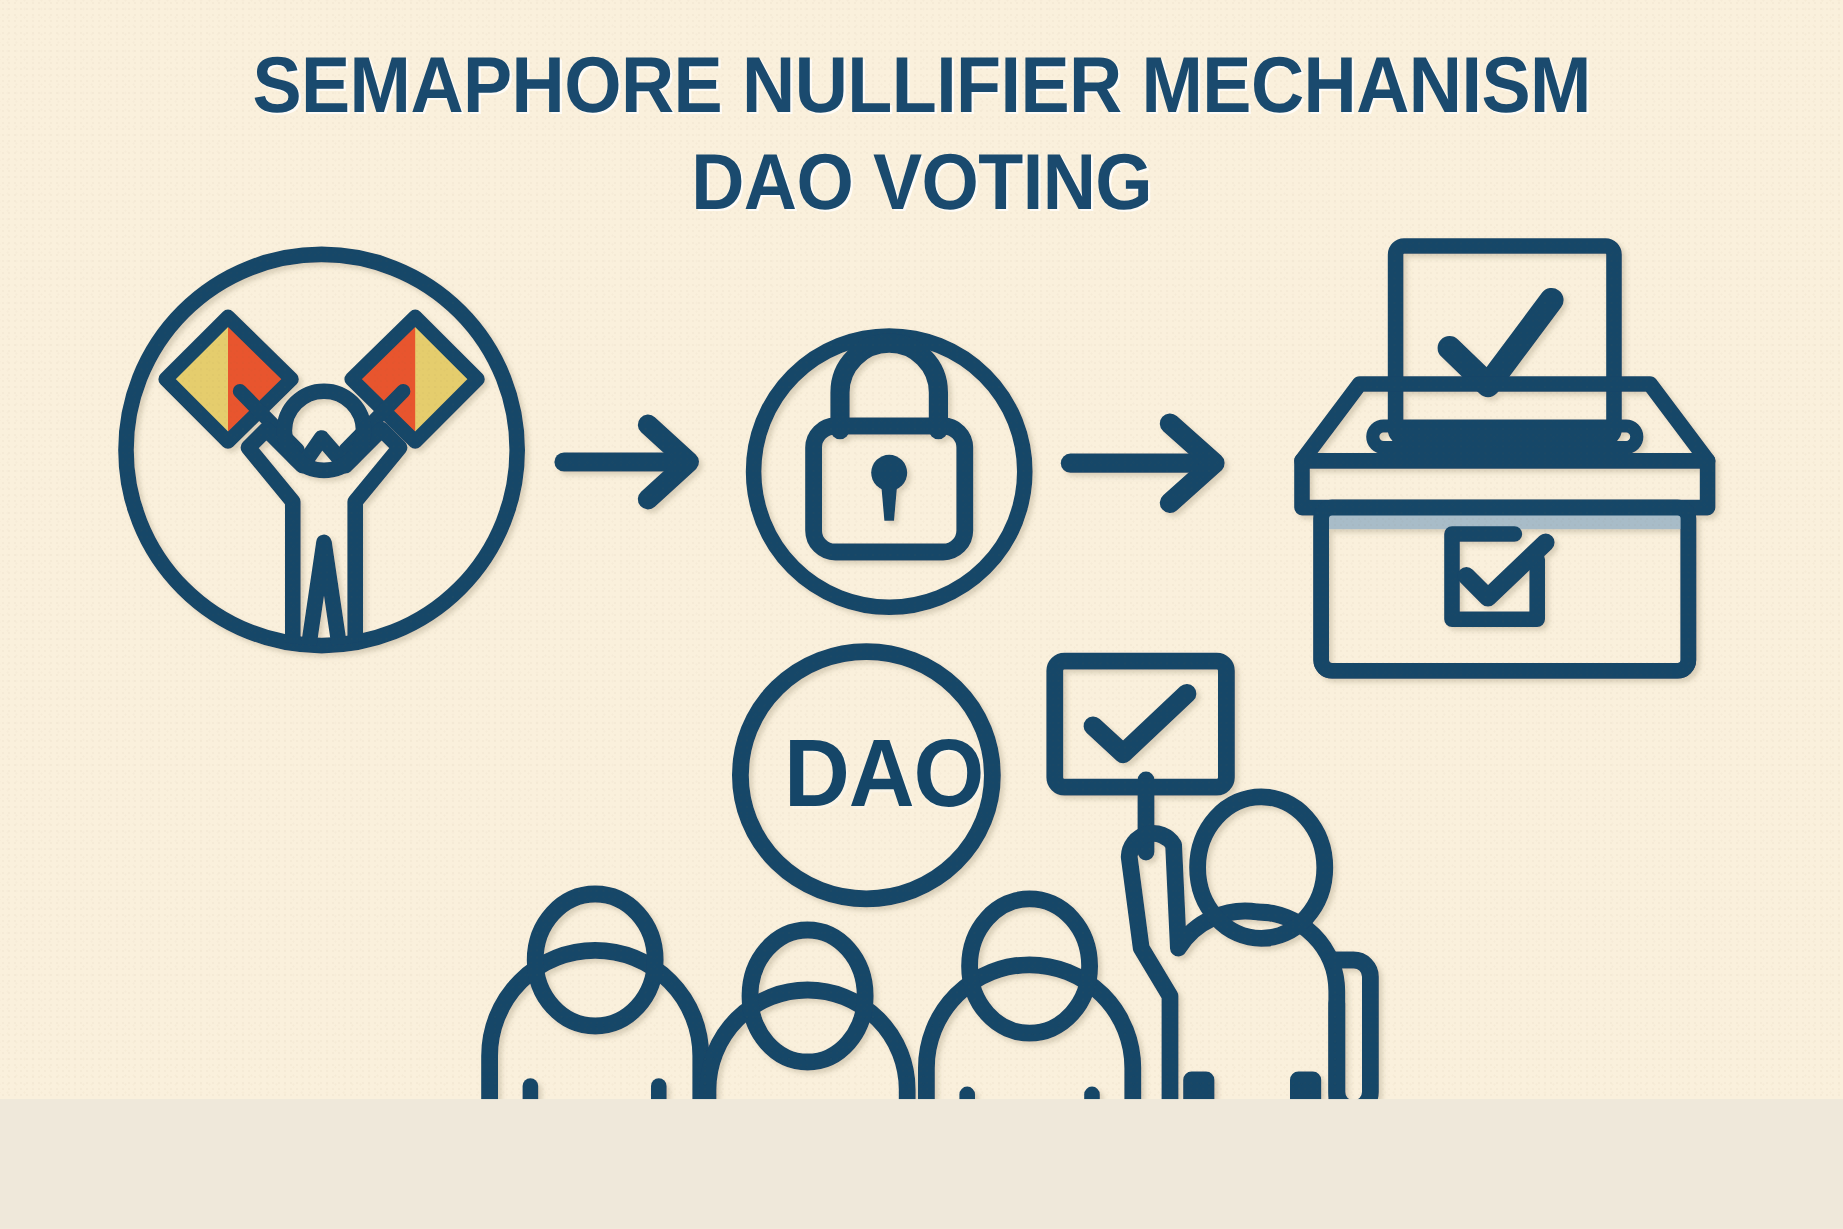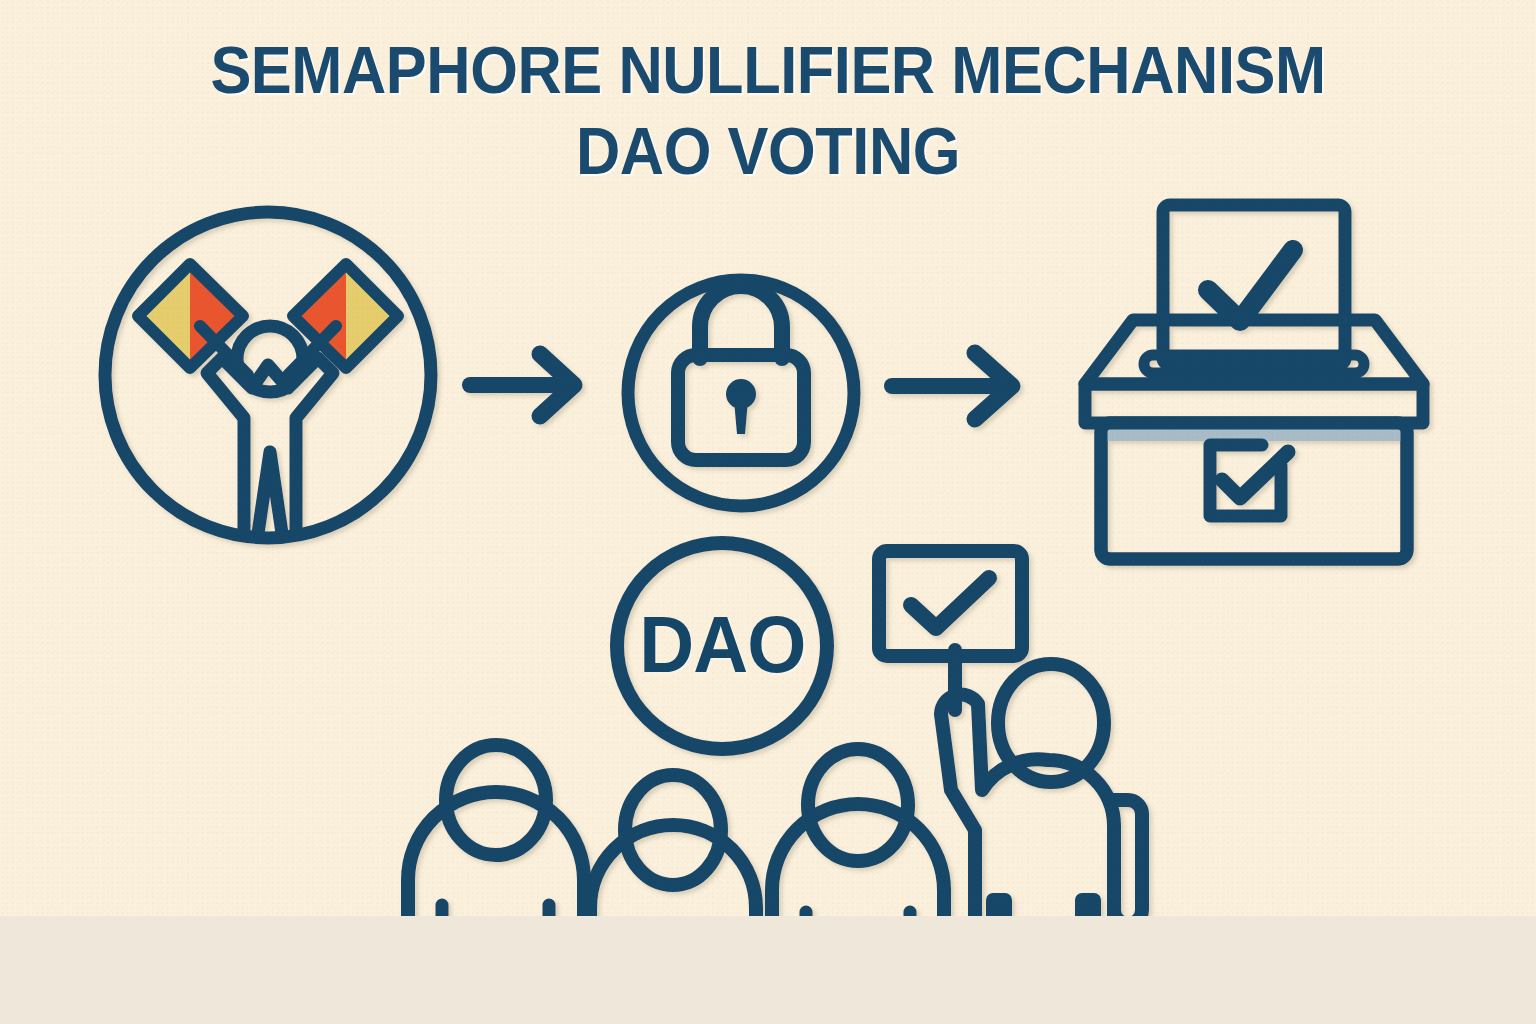--- a/index.html
+++ b/index.html
@@ -243,20 +243,20 @@
 
         <path d="M1110,800 L1128,800 A14,14 0 0 1 1142,814 L1142,910 A14,14 0 0 1 1114,910 L1114,836" fill="#a9b2b8" class="nav-stroke" stroke-width="14"></path>
 
         <ellipse cx="1051" cy="723" rx="53" ry="59" fill="#b7bdc0" class="nav-stroke" stroke-width="14"></ellipse>
       </g>
     </g>
 
   </svg>
   </div>
 
-  <div style="position:absolute; left:617px; top:600px; width:210px; text-align:center; z-index:6;">
+  <div style="position:absolute; left:631px; top:600px; width:210px; text-align:center; z-index:6;">
     <span style="color:#154668; font-family:'Liberation Sans Narrow','Liberation Sans',sans-serif;
                  font-weight:700; font-size:80px; line-height:90px; letter-spacing:-1px;
                  text-shadow:2px 2px 0 rgba(255,255,255,0.30); display:inline-block;
                  transform:scaleX(0.95);">DAO</span>
   </div>
 
 </div>
 
 </body></html>

